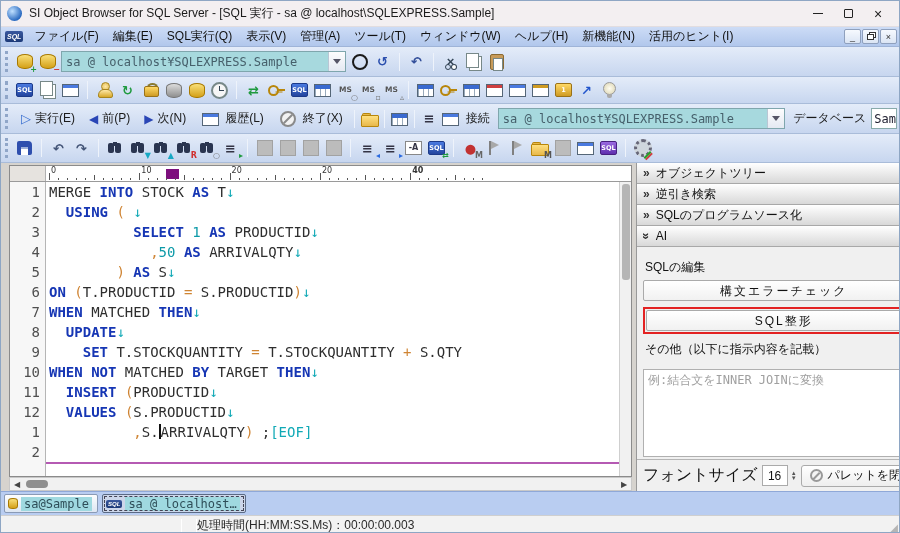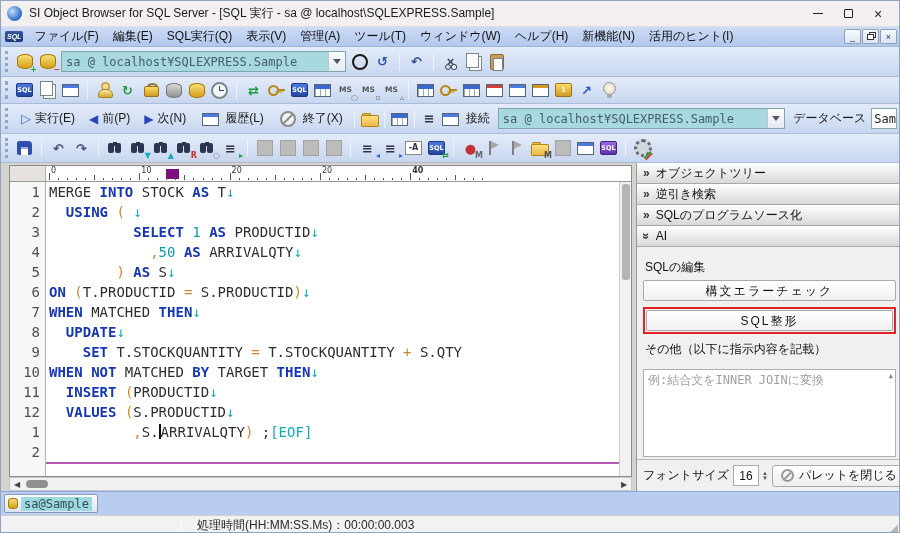--- a/index.html
+++ b/index.html
@@ -134,21 +134,21 @@
   .ailink{color:#2a50c8;text-decoration:underline;}
   .aigroup{font-size:12px;color:#111;margin:8px 0 4px 2px;}
   .aibtn{display:block;width:100%;height:21px;background:linear-gradient(#ffffff,#f1f1f1);border:1px solid #aaa;border-radius:2px;
     font-size:12px;color:#111;letter-spacing:2px;text-align:center;line-height:19px;}
   .redbox{border:2px solid #e32222;padding:1px;margin-top:6px;}
   .aiother{font-size:12px;color:#111;margin:7px 0 11px 2px;white-space:nowrap;}
   .aitextarea{position:relative;height:88px;background:#fff;border:1px solid #b0b0b0;padding:2px 12px 2px 4px;
     font-family:"DejaVu Sans Mono",monospace;font-size:12px;color:#a0a0a0;overflow:hidden;}
   .tascroll{position:absolute;top:2px;right:2px;font-size:7px;color:#888;}
   .rbottom{height:32px;border-top:1px solid #b5b5b5;display:flex;align-items:center;padding:0 6px;gap:4px;flex:none;background:#f0f0f0;}
-  .fslabel{font-size:12px;color:#111;white-space:nowrap;}
+  .fslabel{font-size:16px;color:#111;white-space:nowrap;}
   .spin{display:flex;align-items:center;height:21px;}
   .spinval{width:26px;height:21px;background:#fff;border:1px solid #aaa;font-size:12px;color:#111;display:flex;align-items:center;justify-content:center;}
   .spinbtns{display:flex;flex-direction:column;margin-left:3px;font-size:6px;color:#555;line-height:5px;}
   .palbtn{margin-left:auto;height:22px;background:linear-gradient(#ffffff,#eee);border:1px solid #aaa;border-radius:3px;
     display:flex;align-items:center;gap:5px;padding:0 8px;font-size:12px;color:#111;white-space:nowrap;}
   .palico{position:relative;width:13px;height:13px;border:2px solid #999;border-radius:50%;background:#f4f4f4;}
   .palico::after{content:"";position:absolute;left:0;top:4px;width:9px;height:2px;background:#999;transform:rotate(-45deg);}
   
   .taskbar{height:24px;background:#b9cdf1;border-top:1px solid #8fa8d8;display:flex;align-items:center;padding:0 3px;gap:4px;}
   .task{display:inline-flex;align-items:center;gap:3px;height:19px;padding:1px 5px 1px 3px;
@@ -558,20 +558,24 @@
         </button>
       </div>
     </div>
   </div>
 
   <div class="taskbar">
     <span class="task">
       <span class="minidb"></span>
       <span class="tasklabel">sa@Sample</span>
     </span>
+    <span class="task active">
+      <span class="minisql">SQL</span>
+      <span class="tasklabel">sa @ localhost…</span>
+    </span>
   </div>
 
   <div class="statusbar">
     <span class="sdiv d1"></span>
     <span class="sdiv d2"></span>
     <span class="stext">処理時間(HH:MM:SS.Ms)：00:00:00.003</span>
     <span class="sgrip">◢</span>
   </div>
 
 </div>

